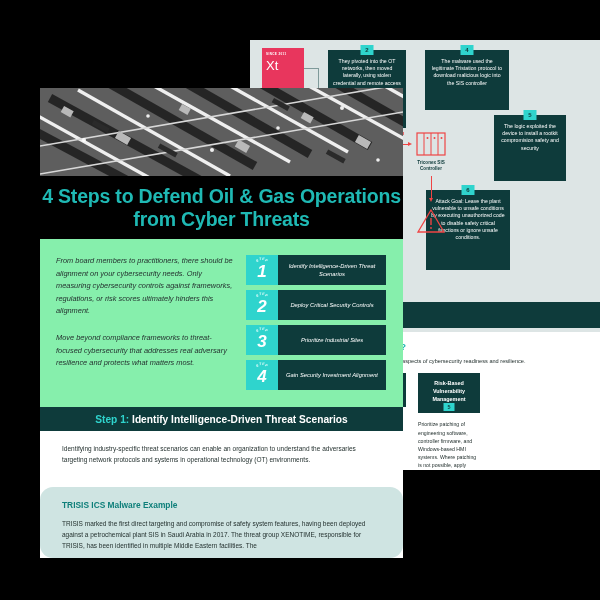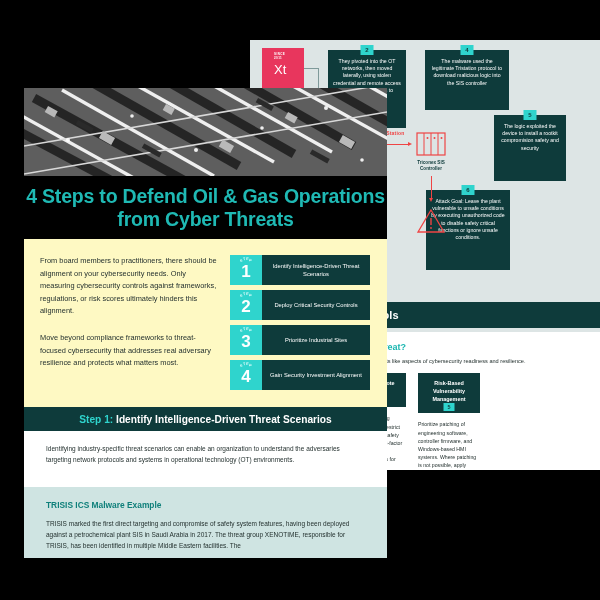--- a/index.html
+++ b/index.html
@@ -22,21 +22,21 @@
     font-size:5.2px;line-height:7.2px;text-align:center;
     padding:8px 5px 5px 5px;box-sizing:border-box;
   }
   .card .num{
     position:absolute;left:50%;top:-5px;transform:translateX(-50%);
     width:13px;height:10px;background:#2fd4cd;color:#0e3b3b;
     font-size:6px;font-weight:bold;line-height:10px;text-align:center;
   }
   .redcard{
     position:absolute;background:#e8365d;color:#ffffff;
-    box-sizing:border-box;padding:4px 12px;
+    box-sizing:border-box;padding:4px 4px;
   }
   .redcard .tiny{font-size:3px;letter-spacing:.4px;font-weight:bold;}
   .redcard .big{font-size:13px;line-height:14px;margin-top:3px;}
 
   .connector{position:absolute;border:1px solid #7f9a9a;}
 
   .dev-label{
     position:absolute;font-size:4.6px;line-height:6px;font-weight:bold;
     color:#0e3b3b;text-align:center;
   }
@@ -84,39 +84,39 @@
   }
   .ctl-chip .cnum{
     position:absolute;left:50%;bottom:2px;transform:translateX(-50%);
     width:11px;height:8px;background:#2fd4cd;color:#0e3b3b;
     font-size:5.4px;line-height:8px;font-weight:bold;
   }
   .ctl-body{font-size:5.2px;line-height:8.2px;color:#24312f;margin-top:7px;}
 
   
   .front-page{
-    position:absolute;left:24px;top:88px;width:363px;height:470px;
+    position:absolute;left:40px;top:88px;width:363px;height:470px;
     background:#ffffff;overflow:hidden;
     box-shadow:0 0 0 0 rgba(0,0,0,0);
   }
   .hero-photo{
     position:absolute;left:0;top:0;width:363px;height:88px;
     background:#111;overflow:hidden;
   }
   .hero-title-wrap{
     position:absolute;left:0;top:88px;width:363px;height:63px;background:#000000;
     display:flex;align-items:center;justify-content:center;
   }
   .hero-title{
     color:#1fb9b4;font-size:19.5px;font-weight:bold;line-height:23px;
     text-align:center;letter-spacing:-.2px;
   }
   .intro{
-    position:absolute;left:0;top:151px;width:363px;height:168px;background:#fef9c3;
-    padding:16px 14px 0 16px;box-sizing:border-box;display:flex;gap:12px;
+    position:absolute;left:0;top:151px;width:363px;height:168px;background:#86efac;
+    padding:16px 14px 0 16px;box-sizing:border-box;display:flex;gap:12px;font-style:italic;
   }
   .intro-text{width:178px;}
   .intro-text p{margin:0 0 14px 0;font-size:7.4px;line-height:12.6px;color:#24312f;}
   .steps{width:140px;display:flex;flex-direction:column;gap:5px;}
   .step-row{display:flex;height:30px;}
   .step-tile{
     width:32px;background:#2fd4cd;color:#ffffff;position:relative;flex:none;
   }
   .step-tile .arc{
     position:absolute;left:0;top:2px;width:32px;text-align:center;
@@ -142,21 +142,21 @@
   }
   .step-band .t{font-size:10.2px;font-weight:bold;color:#ffffff;}
   .step-band .t em{font-style:normal;color:#2fd4cd;margin-top:34px;}
   .body-white{
     position:absolute;left:0;top:343px;width:363px;height:56px;background:#ffffff;
     padding:12px 22px 0 22px;box-sizing:border-box;
   }
   .body-white p{margin:0;font-size:6.5px;line-height:11px;color:#24312f;}
   .body-mint{
     position:absolute;left:0;top:399px;width:363px;height:71px;background:#cfe4e2;
-    padding:13px 22px 0 22px;box-sizing:border-box;
+    padding:13px 22px 0 22px;box-sizing:border-box;border-radius:13px;
   }
   .body-mint h3{margin:0 0 8px 0;font-size:8.4px;font-weight:bold;color:#0e7f7a;}
   .body-mint p{margin:0;font-size:6.5px;line-height:11px;color:#24312f;}
 </style>
 </head>
 <body>
 
 <div class="stage">
 
   <div class="rear-page">

